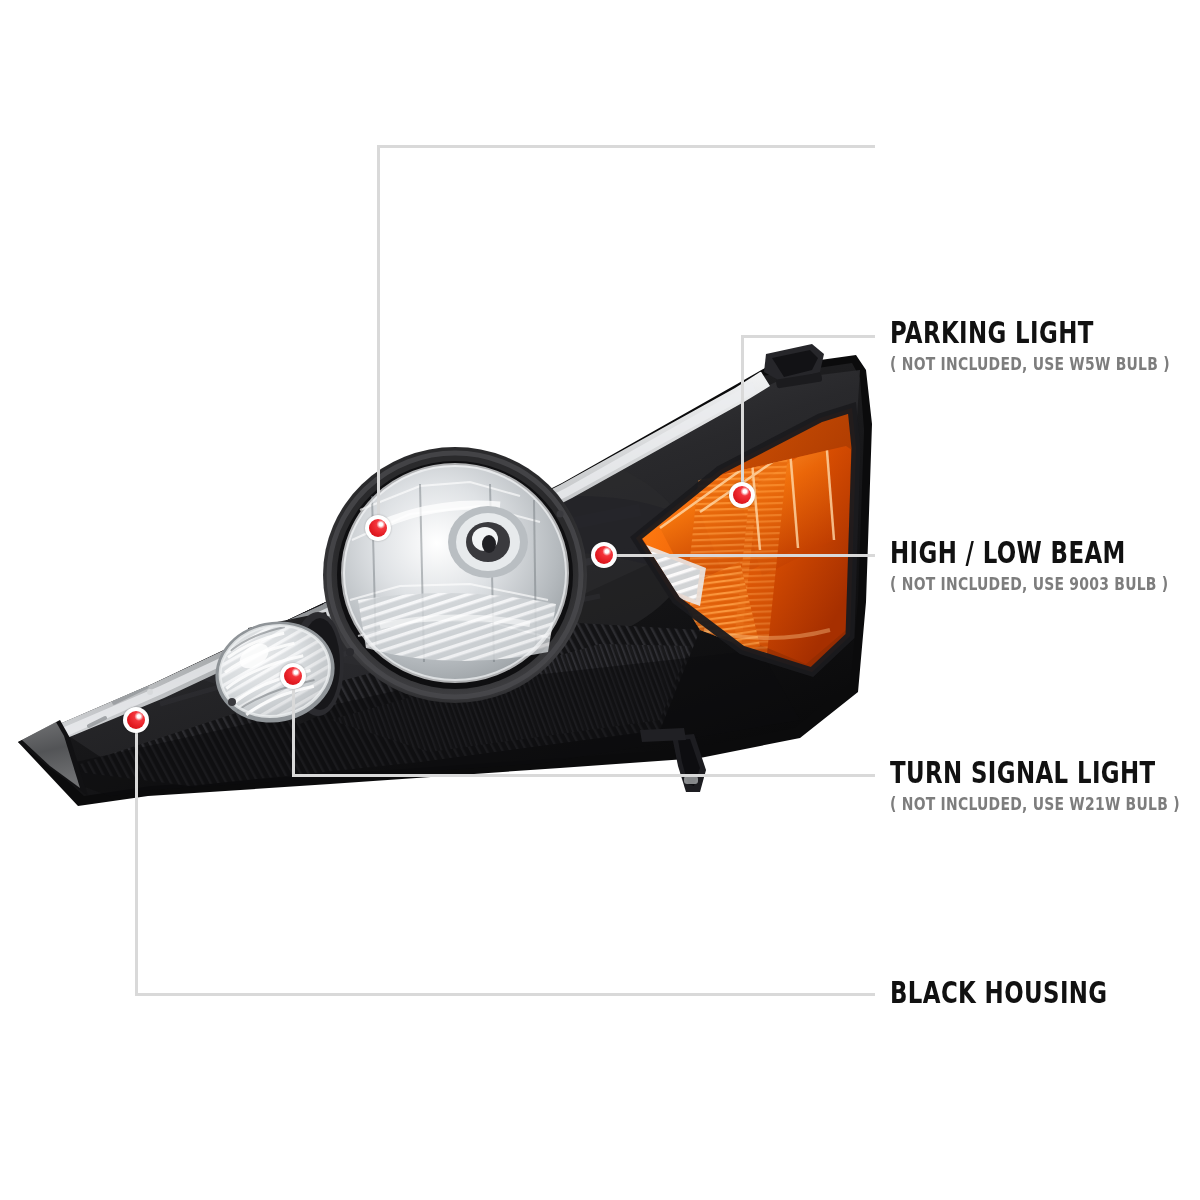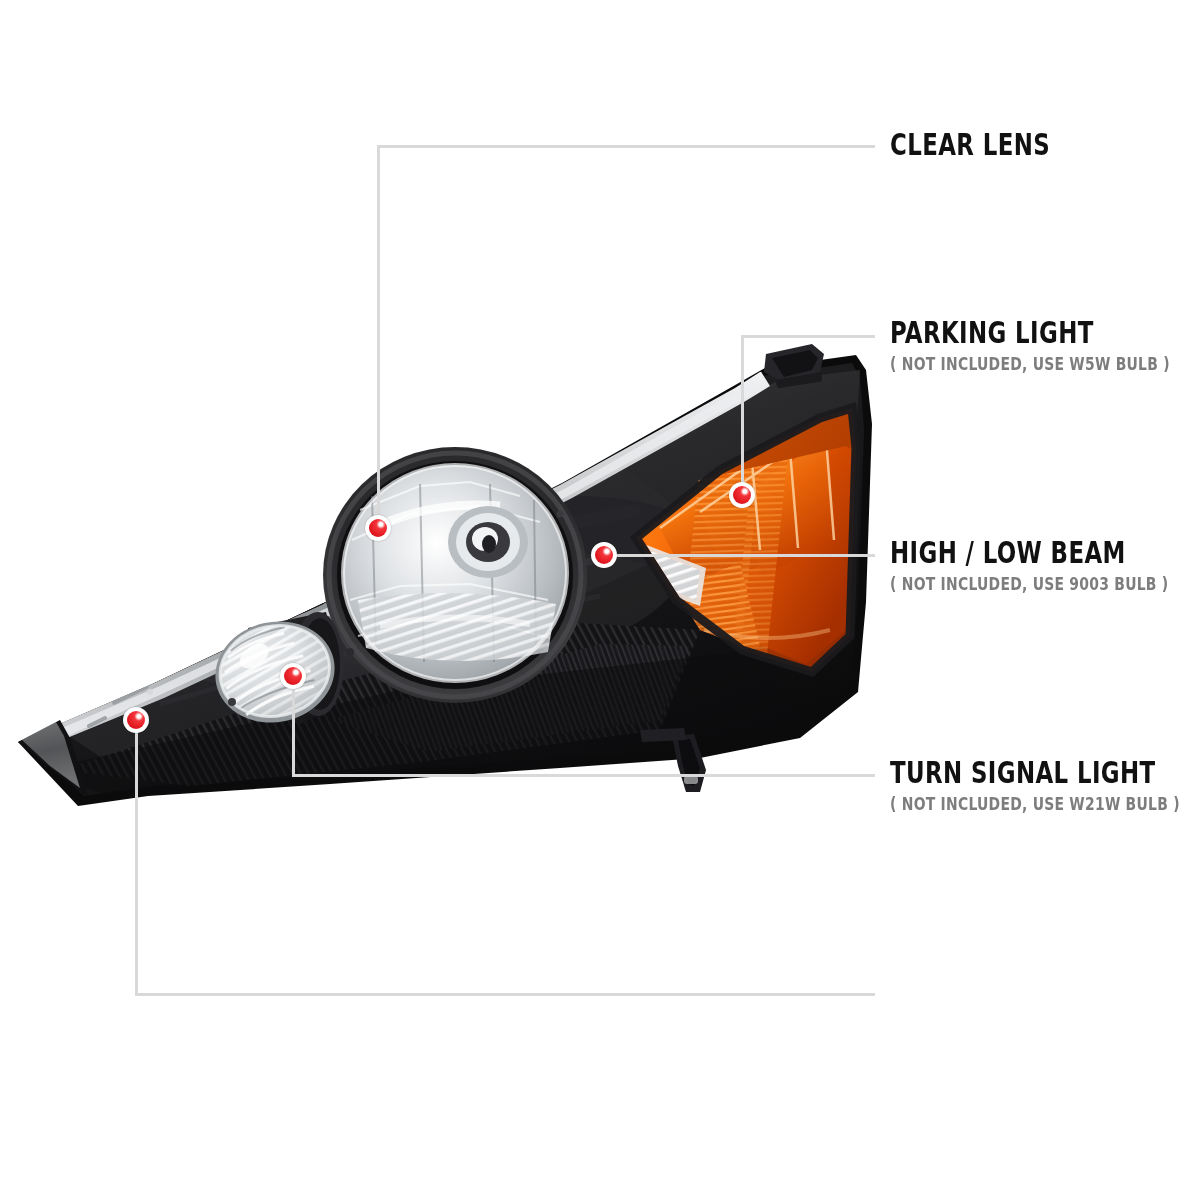--- a/index.html
+++ b/index.html
@@ -376,33 +376,33 @@
 
   <div class="leader v" style="left:135px; top:720px;  height:275px;"></div>
   <div class="leader h" style="left:135px; top:993px;  width:740px;"></div>
 
   <div class="dot" style="left:378px; top:528px;"></div>
   <div class="dot" style="left:742px; top:495px;"></div>
   <div class="dot" style="left:604px; top:555px;"></div>
   <div class="dot" style="left:293px; top:676px;"></div>
   <div class="dot" style="left:136px; top:720px;"></div>
 
-  <div class="callout" style="left:890px; top:129px;">
-    <div class="callout-title">CLEAR LENS</div>
-  </div>
 
   <div class="callout" style="left:890px; top:317px;">
     <div class="callout-title">PARKING LIGHT</div>
     <div class="callout-sub">( NOT INCLUDED, USE  W5W  BULB )</div>
   </div>
 
   <div class="callout" style="left:890px; top:537px;">
     <div class="callout-title">HIGH / LOW BEAM</div>
     <div class="callout-sub">( NOT INCLUDED, USE  9003  BULB )</div>
   </div>
 
   <div class="callout" style="left:890px; top:757px;">
     <div class="callout-title">TURN SIGNAL LIGHT</div>
     <div class="callout-sub">( NOT INCLUDED, USE  W21W  BULB )</div>
   </div>
 
+  <div class="callout" style="left:890px; top:977px;">
+    <div class="callout-title">BLACK HOUSING</div>
+  </div>
 
 </div>
 
 </body></html>

